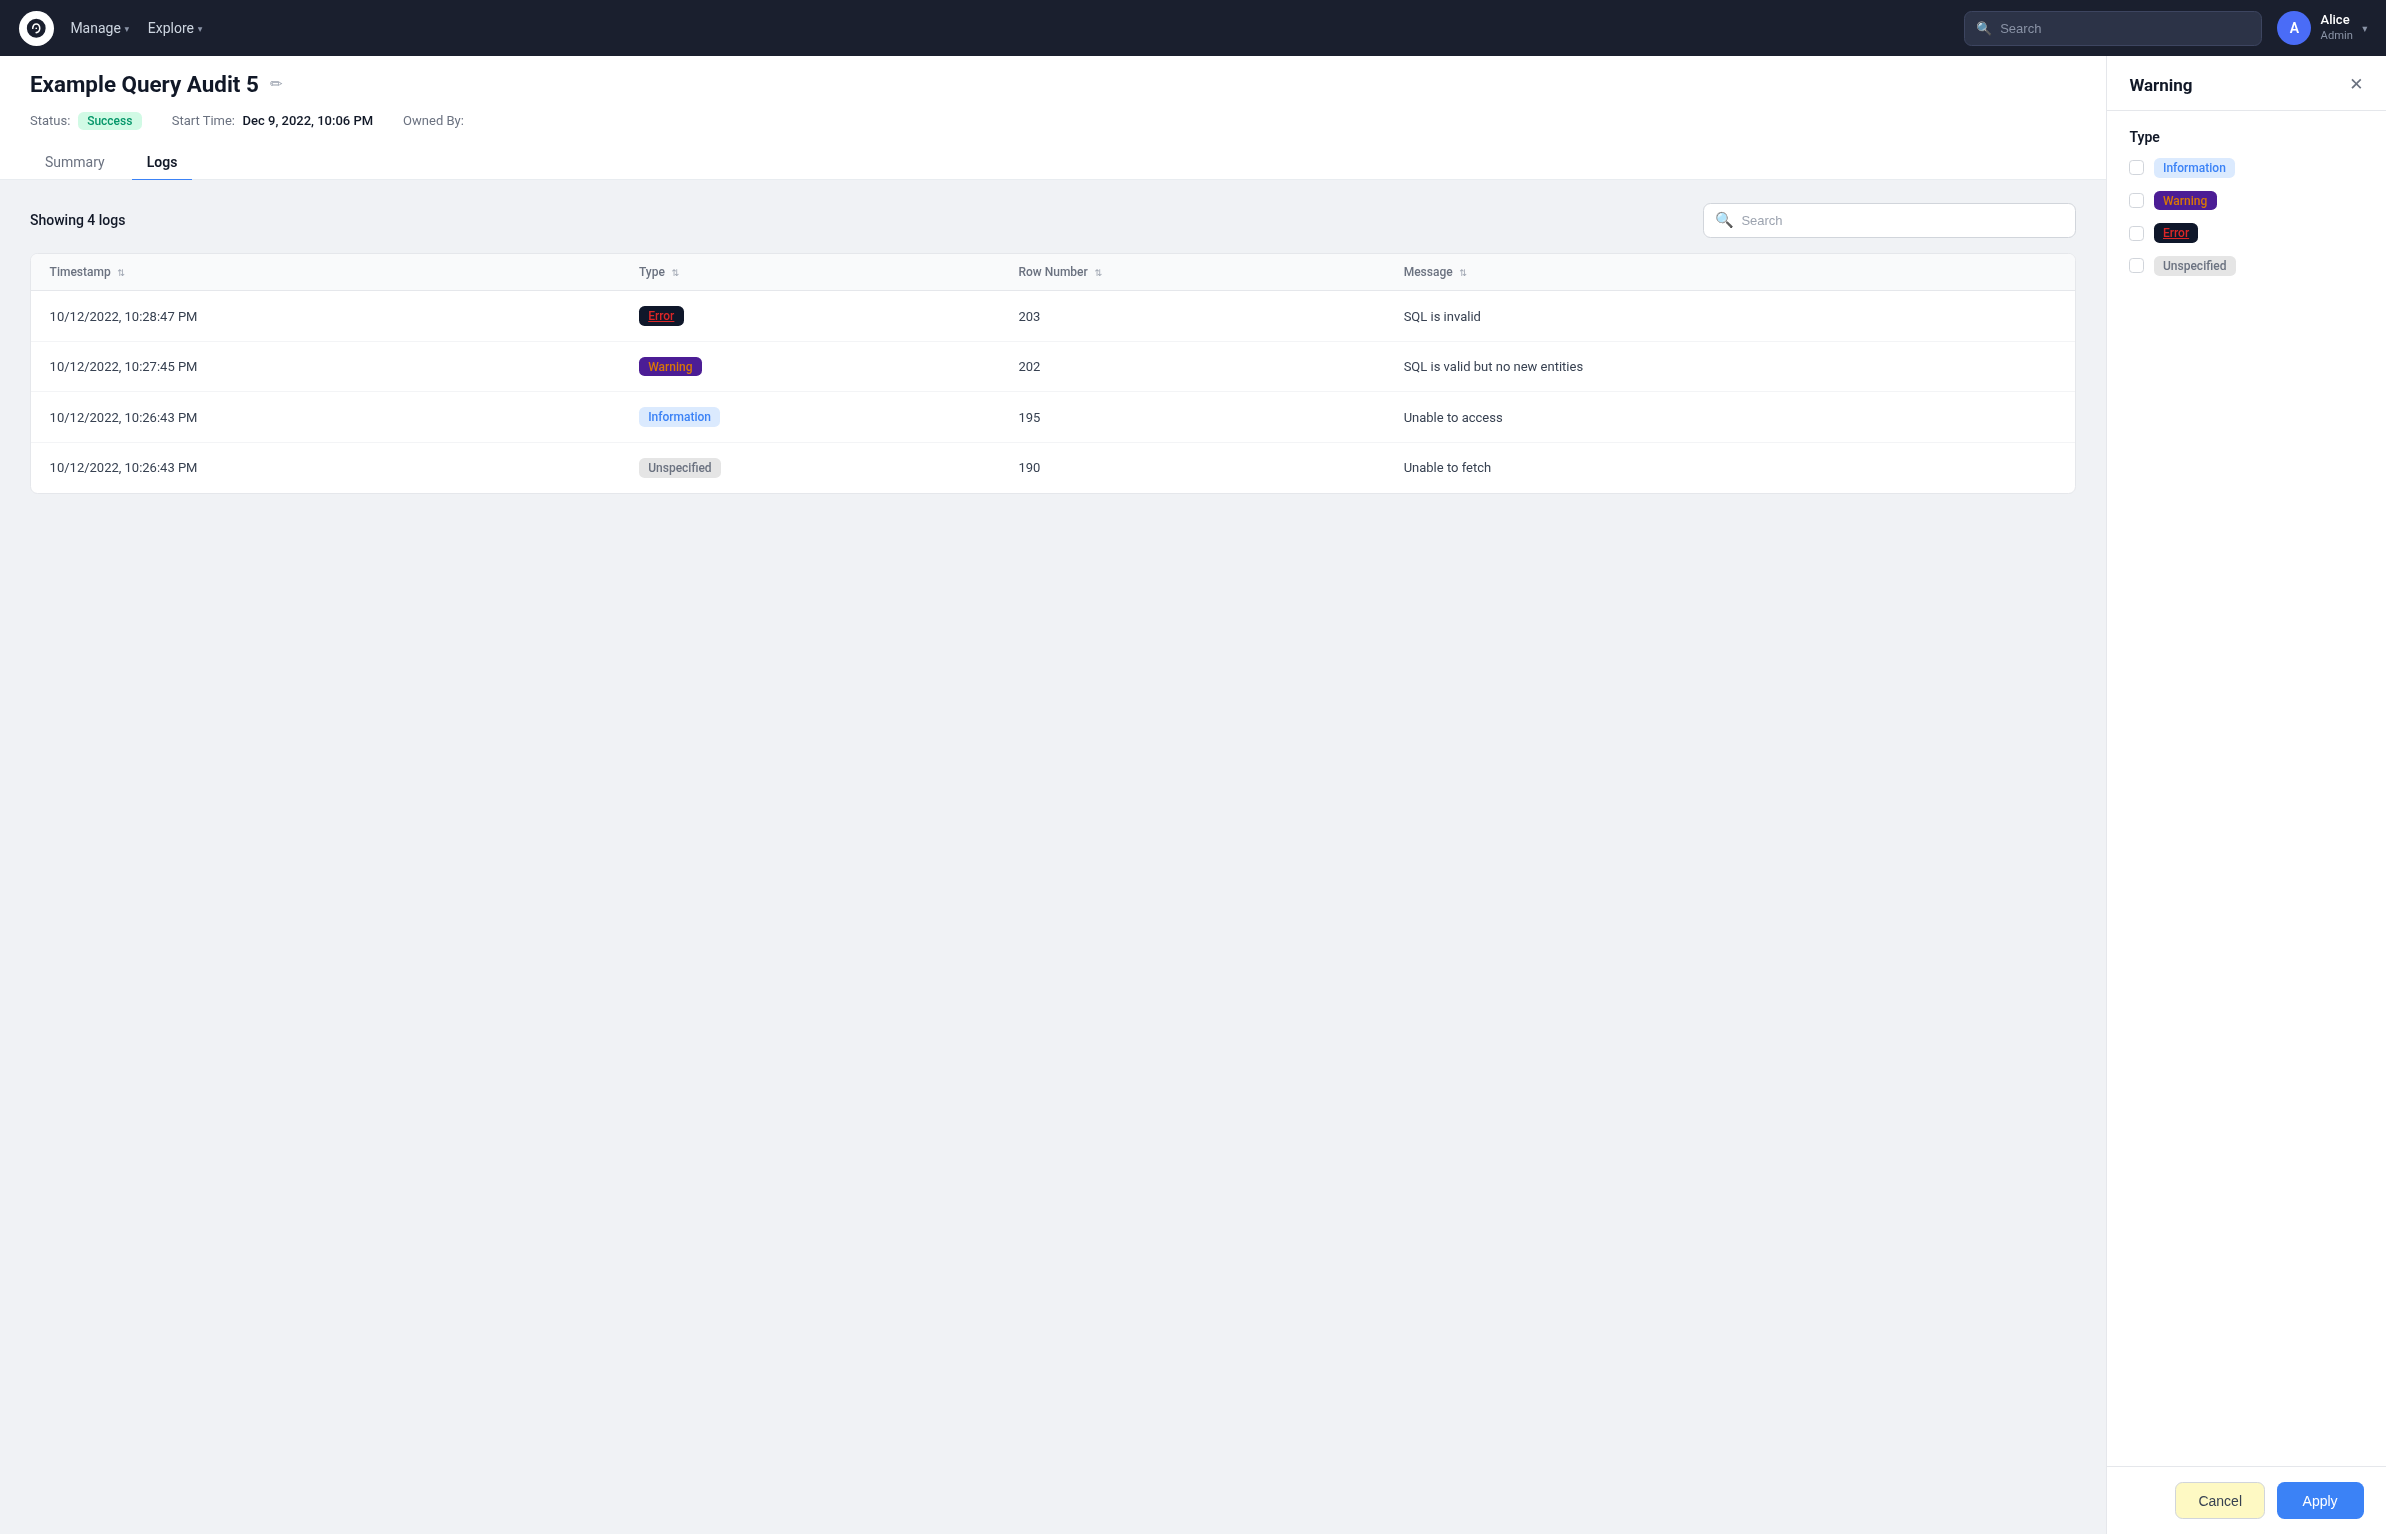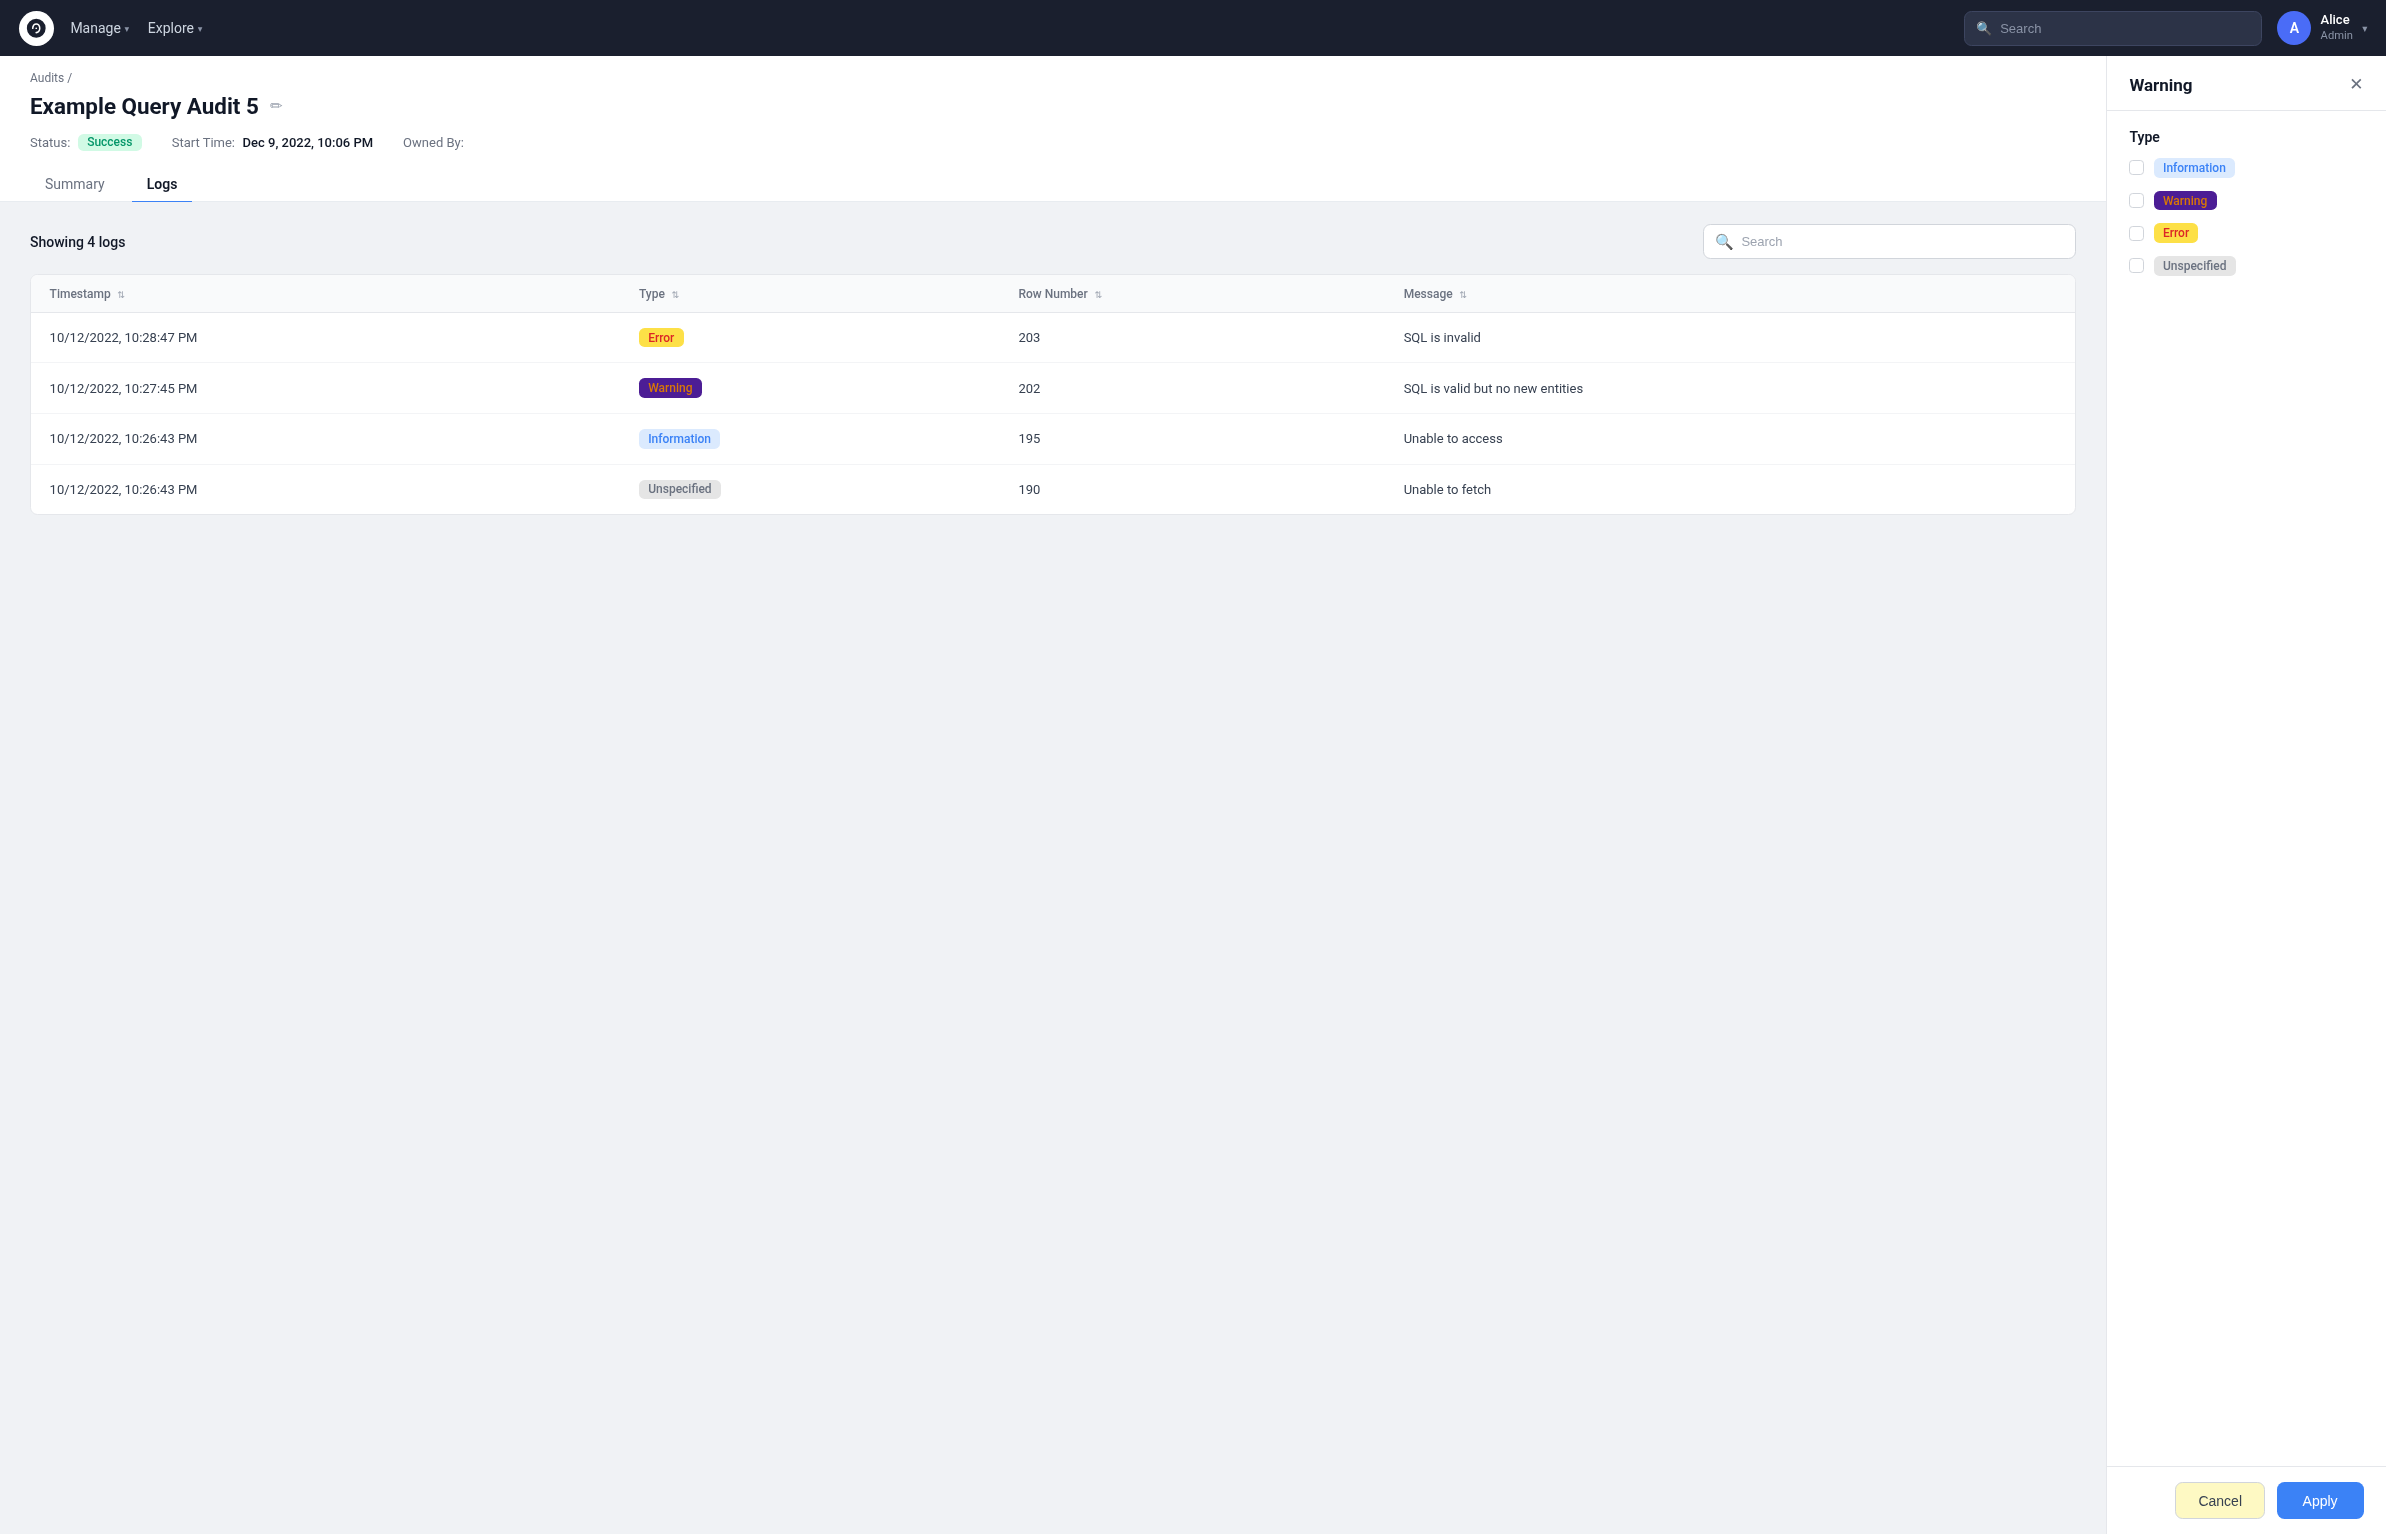--- a/index.html
+++ b/index.html
@@ -168,21 +168,21 @@
     }
 
     
     .badge {
       display: inline-block;
       padding: 2.8px 9.3px;
       border-radius: 5.6px;
       font-size: 12px;
       font-weight: 500;
     }
-    .badge-error { background: #fde047; color: #dc2626; }
+    .badge-error { background: #0f172a; color: #dc2626; text-decoration: underline; }
     .badge-warning { background: #4c1d95; color: #d97706; }
     .badge-information { background: #dbeafe; color: #3b82f6; }
     .badge-unspecified { background: #e5e5e5; color: #6b7280; }
 
     
     .filter-panel {
       width: 280px;
       background: #fff;
       border-left: 0.9px solid #e5e7eb;
       display: flex;
@@ -267,24 +267,20 @@
     </div>
     <span class="user-chevron">▾</span>
   </div>
 </nav>
 
 <div class="main-layout">
 
   <div class="content-area">
 
     <div class="page-header">
-      <div class="breadcrumb">
-        <a href="#">Audits</a>
-        <span>/</span>
-      </div>
       <div class="page-title-row">
         <h1 class="page-title">Example Query Audit 5</h1>
         <span class="edit-icon">✏</span>
       </div>
       <div class="page-meta">
         <div class="meta-item">
           <span style="color:#6b7280;">Status:</span>
           <span class="status-badge">Success</span>
         </div>
         <div class="meta-item">

